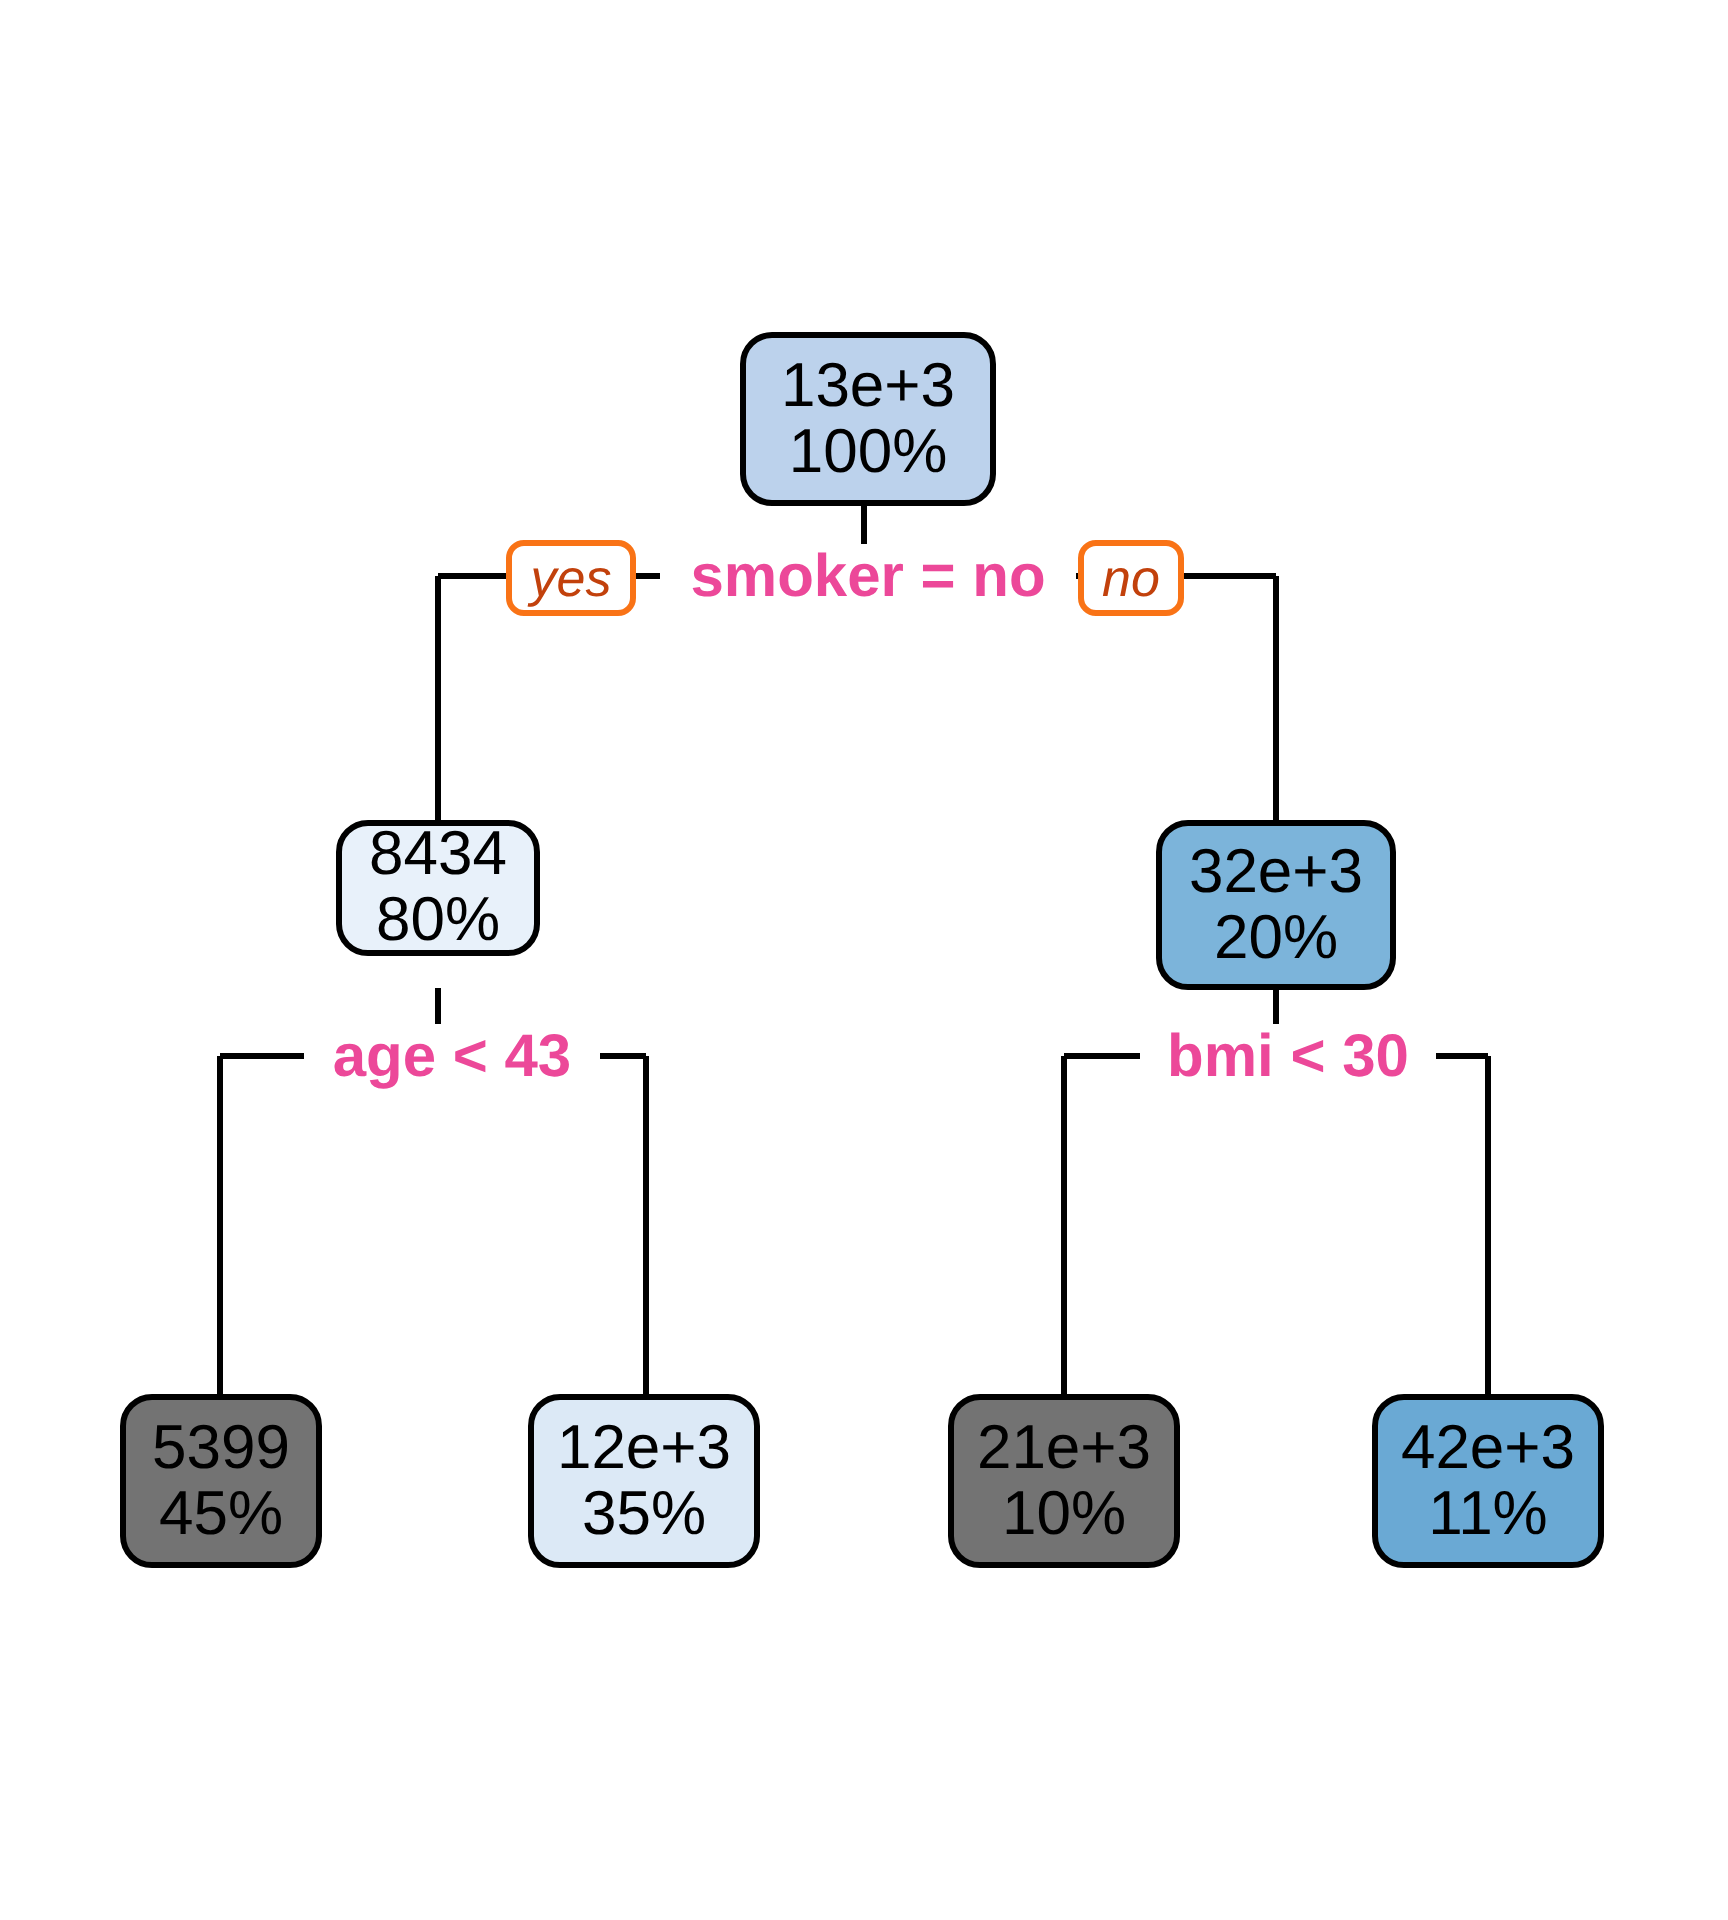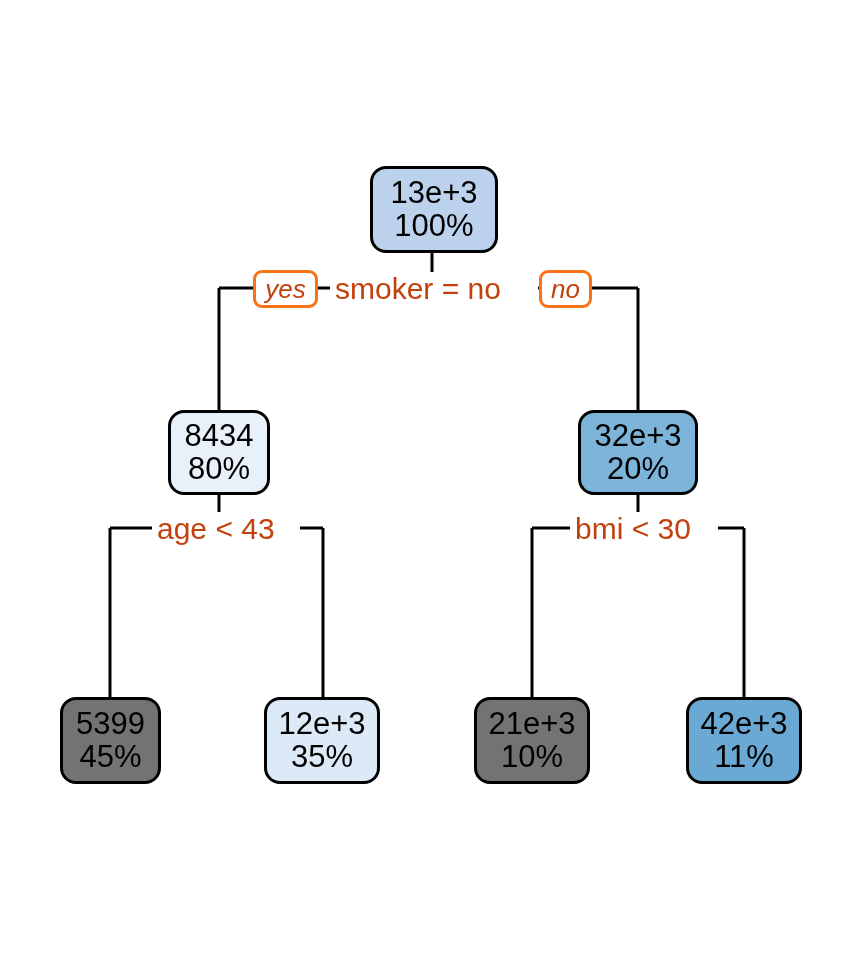--- a/index.html
+++ b/index.html
@@ -44,27 +44,27 @@
     font-weight: 400;
   }
   .node .node-count,
   .node .node-pct {
     display: block;
     white-space: nowrap;
   }
   .split-label {
     position: absolute;
     font-family: "Liberation Sans", sans-serif;
-    font-weight: normal;
+    font-weight: bold;
     font-size: 30px;
-    color: #c2410c;
+    color: #ec4899;
     background: #ffffff;
     white-space: nowrap;
     padding: 0 5px;
-    text-align: left;
+    text-align: center;
   }
   .branch-box {
     position: absolute;
     box-sizing: border-box;
     border: 3px solid #f97316;
     border-radius: 9px;
     background: #ffffff;
     font-family: "Liberation Sans", sans-serif;
     font-style: italic;
     font-size: 26px;
@@ -117,21 +117,21 @@
     <span class="node-count">13e+3</span>
     <span class="node-pct">100%</span>
   </div>
 
   <div class="split-label" style="left:330px; top:272px; width:198px; height:34px; line-height:34px;">smoker = no</div>
 
   <div class="branch-box" style="left:253px; top:270px; width:65px; height:38px;">yes</div>
 
   <div class="branch-box" style="left:539px; top:270px; width:53px; height:38px;">no</div>
 
-  <div class="node" id="node-left" style="left: 168px; top: 410px; width: 102px; height: 85px; background: rgb(232, 241, 250); border-color: rgb(0, 0, 0);">
+  <div class="node" id="node-left" style="left: 168px; top: 410px; width: 102px; height: 68px; background: rgb(232, 241, 250); border-color: rgb(0, 0, 0);">
     <span class="node-count">8434</span>
     <span class="node-pct">80%</span>
   </div>
 
   <div class="node" id="node-right" style="left: 578px; top: 410px; width: 120px; height: 85px; background: rgb(124, 180, 218); border-color: rgb(0, 0, 0);">
     <span class="node-count">32e+3</span>
     <span class="node-pct">20%</span>
   </div>
 
   <div class="split-label" style="left:152px; top:512px; width:138px; height:34px; line-height:34px;">age &lt; 43</div>

